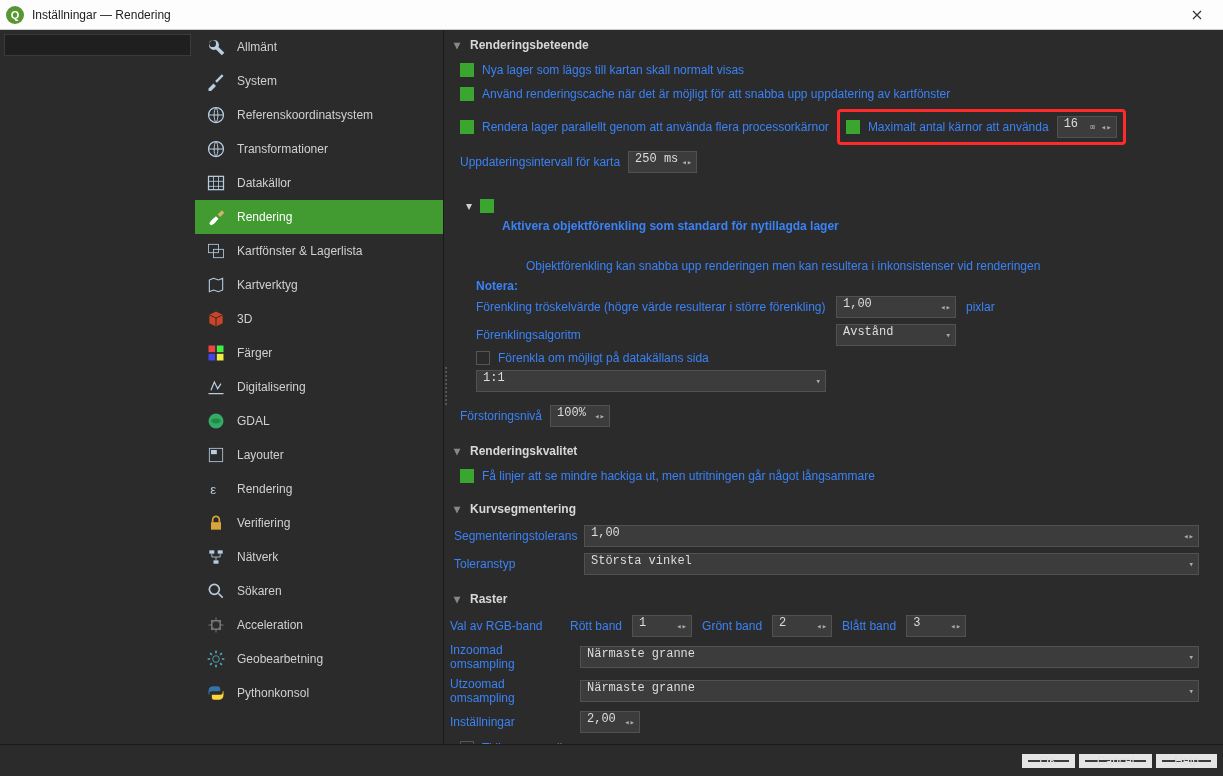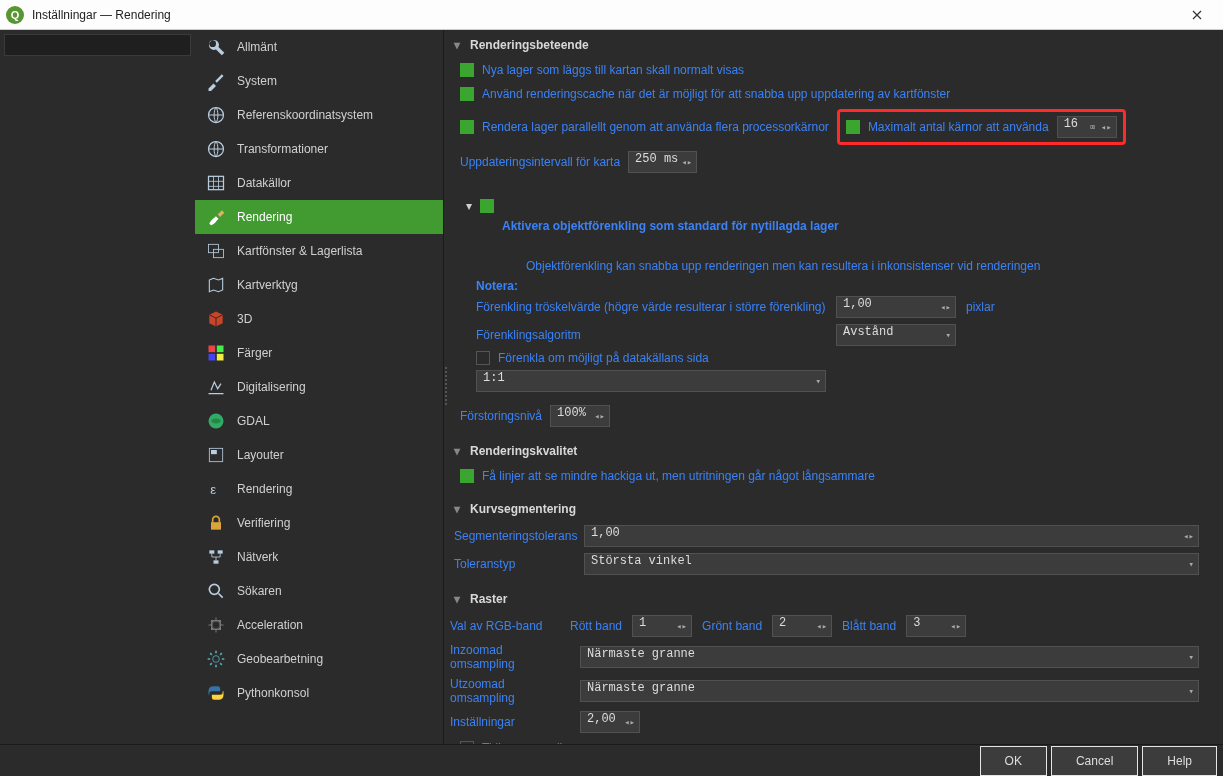--- a/index.html
+++ b/index.html
@@ -148,24 +148,24 @@
   background: #2b2b2b;
   border-top: 1px solid #1a1a1a;
   display: flex;
   justify-content: flex-end;
   align-items: center;
   gap: 4px;
   padding: 0 6px;
 }
 .btn {
   background: #3c3c3c;
-  border: 1px solid #e5e5e5;
+  border: 6px solid #e5e5e5;
   color: #ddd;
-  height: 30px;
-  padding: 0 24px;
+  height: 14px;
+  padding: 0 12px;
   font-size: 12px;
   cursor: pointer;
   display: flex; align-items: center;
 }
 .splitter {
   width: 4px;
   background: #2b2b2b;
   cursor: col-resize;
   position: relative;
 }

